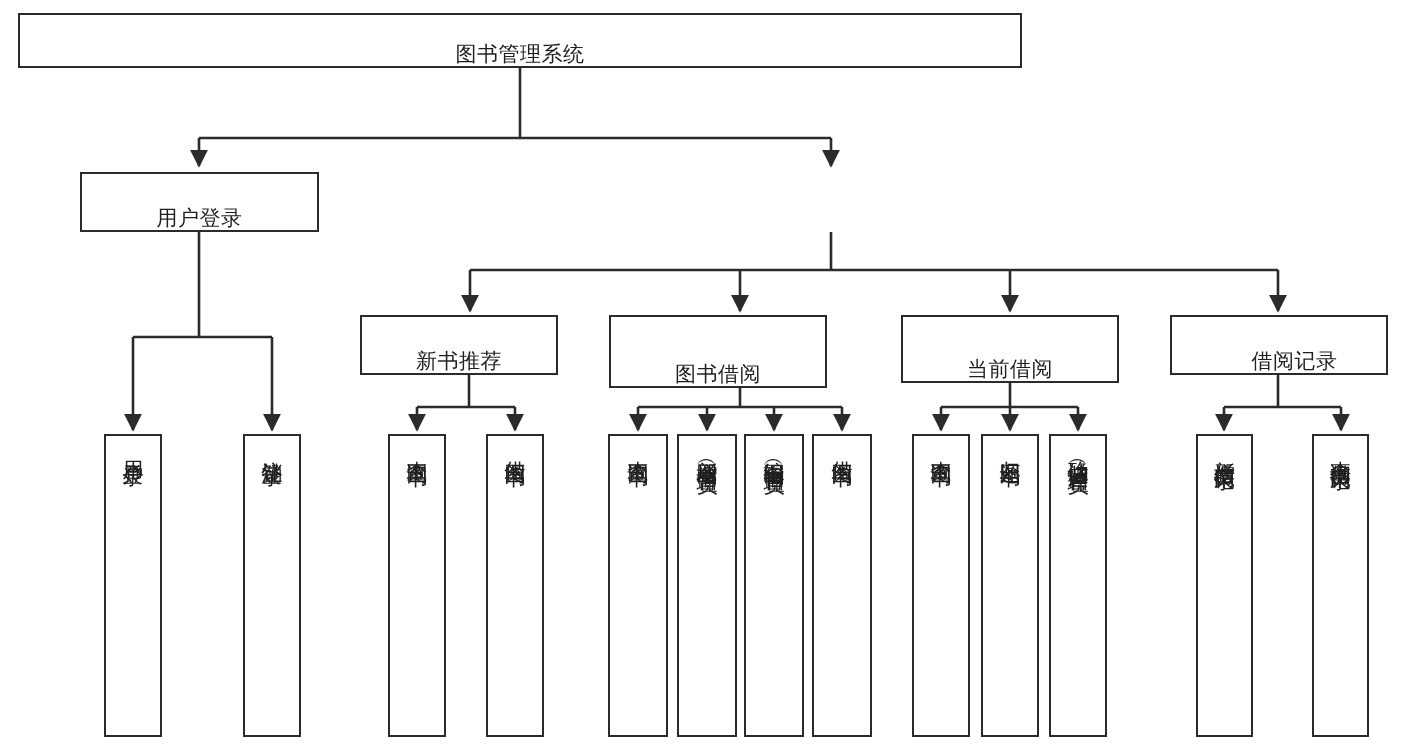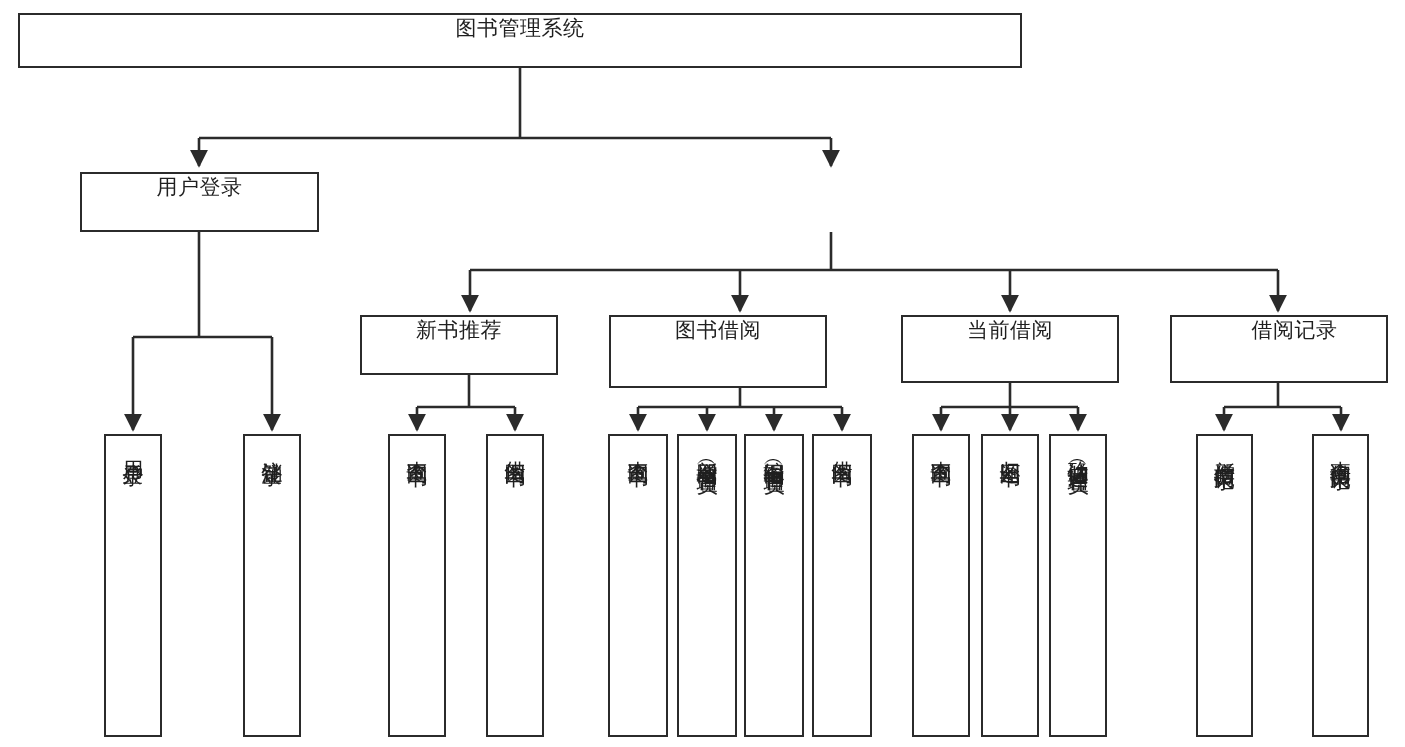--- a/index.html
+++ b/index.html
@@ -23,21 +23,21 @@
     top: 0;
     width: 1405px;
     height: 747px;
   }
   .node-box {
     position: absolute;
     box-sizing: border-box;
     border: 2px solid #2b2b2b;
     background: #ffffff;
     display: flex;
-    align-items: flex-start;
+    align-items: flex-end;
     justify-content: center;
     color: #1a1a1a;
   }
   .node-label {
     font-size: 21px;
     line-height: 1.2;
     letter-spacing: 0.5px;
     white-space: nowrap;
     color: #1f1f1f;
   }
@@ -134,21 +134,21 @@
 
   <div class="node-box" style="left:360px; top:315px; width:198px; height:60px;">
     <span class="node-label">新书推荐</span>
   </div>
   <div class="node-box" style="left:609px; top:315px; width:218px; height:73px;">
     <span class="node-label">图书借阅</span>
   </div>
   <div class="node-box" style="left:901px; top:315px; width:218px; height:68px;">
     <span class="node-label">当前借阅</span>
   </div>
-  <div class="node-box" style="left:1170px; top:315px; width:218px; height:68px;padding-left:31px;">
+  <div class="node-box" style="left:1170px; top:315px; width:218px; height:60px;padding-left:31px;">
     <span class="node-label">借阅记录</span>
   </div>
 
   <div class="node-box vertical" style="left:104px; top:434px; width:58px; height:303px;">
     <span class="node-label">用户登录</span>
   </div>
   <div class="node-box vertical" style="left:243px; top:434px; width:58px; height:303px;">
     <span class="node-label">注销登录</span>
   </div>
 

